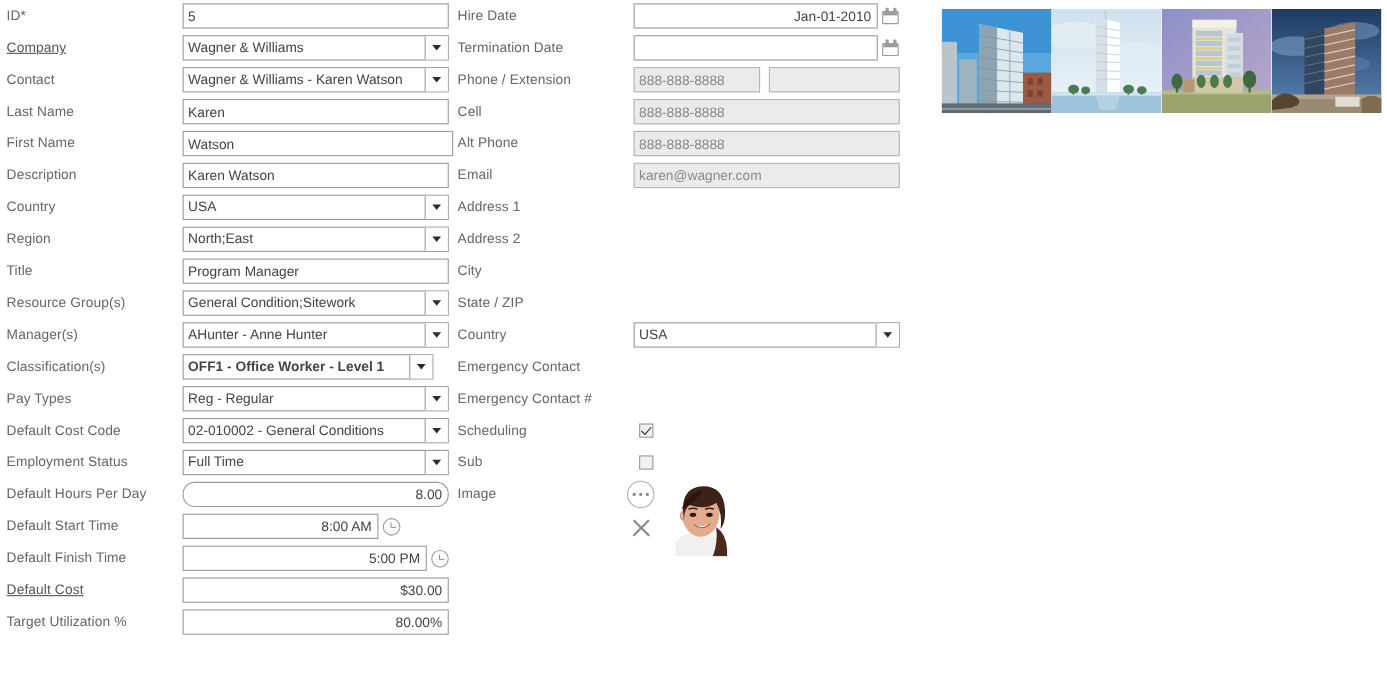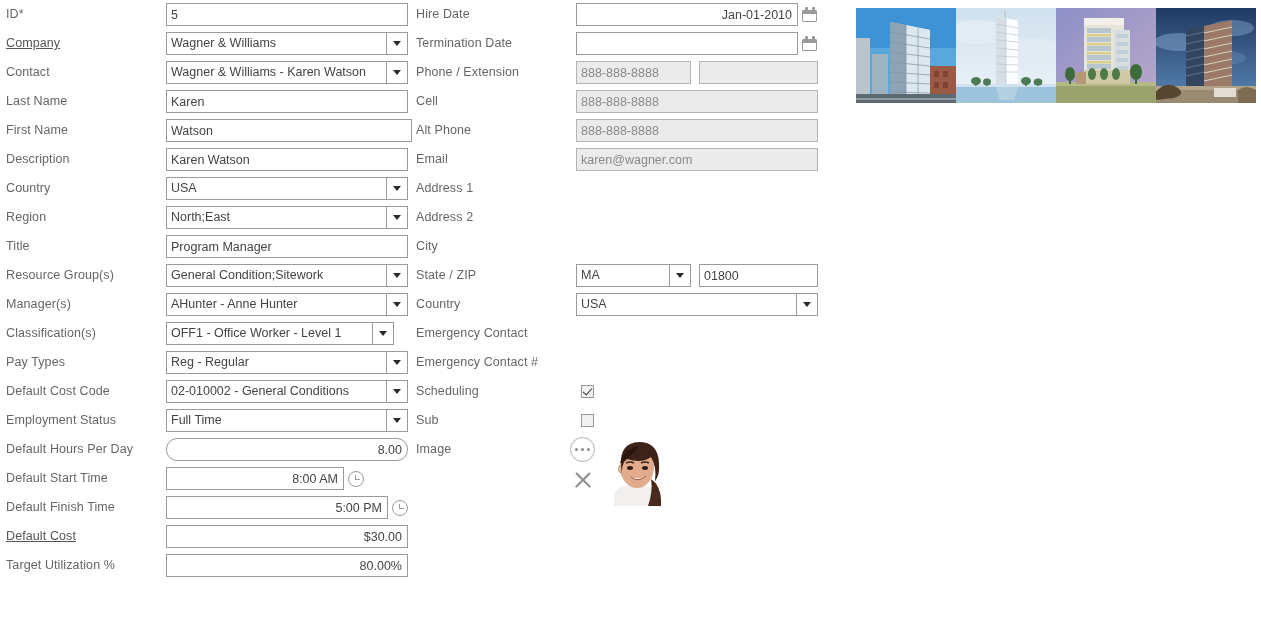--- a/index.html
+++ b/index.html
@@ -272,21 +272,21 @@
             <div class="txt">AHunter - Anne Hunter</div>
             <div class="arrow">
               <i></i>
             </div>
           </div>
         </div>
       </div>
       <div class="row">
         <div class="lbl">Classification(s)</div>
         <div class="fieldwrap">
-          <div class="combo" style="width: 228px;">
+          <div class="combo" style="width: 228px; font-weight: bold;">
             <div class="txt">OFF1 - Office Worker - Level 1</div>
             <div class="arrow">
               <i></i>
             </div>
           </div>
         </div>
       </div>
       <div class="row">
         <div class="lbl">Pay Types</div>
         <div class="fieldwrap">
@@ -417,30 +417,20 @@
       <div class="row">
         <div class="lbl">Address 2</div>
         <div class="fieldwrap"></div>
       </div>
       <div class="row">
         <div class="lbl">City</div>
         <div class="fieldwrap"></div>
       </div>
       <div class="row">
         <div class="lbl">State / ZIP</div>
-        <div class="fieldwrap">
-          <div class="combo" style="width: 115px;">
-            <div class="txt">MA</div>
-            <div class="arrow">
-              <i></i>
-            </div>
-          </div>
-          <span style="width: 8px;"></span>
-          <input class="inp" value="01800" style="width: 119px;">
-        </div>
       </div>
       <div class="row">
         <div class="lbl">Country</div>
         <div class="fieldwrap">
           <div class="combo" style="width: 242px;">
             <div class="txt">USA</div>
             <div class="arrow">
               <i></i>
             </div>
           </div>

